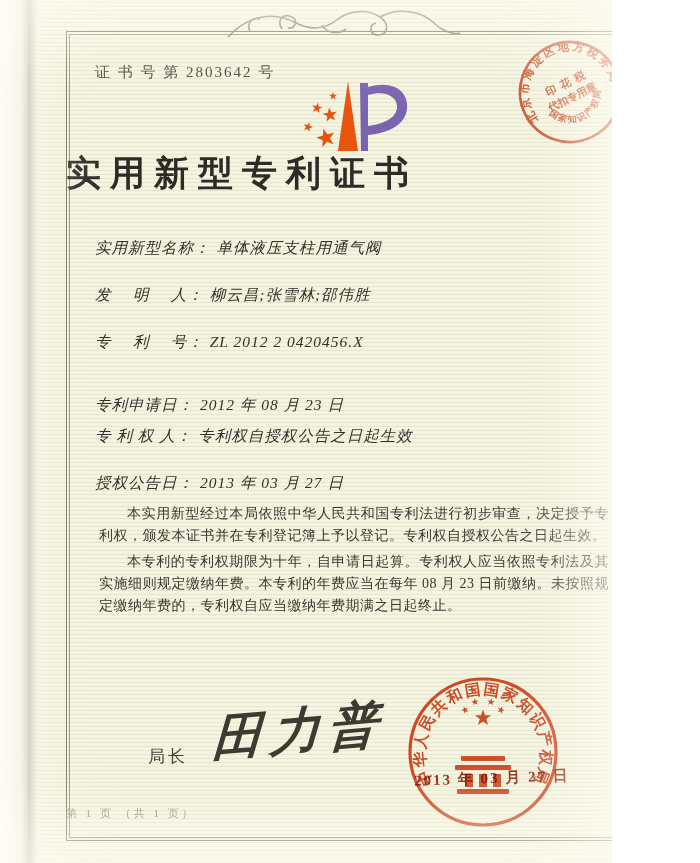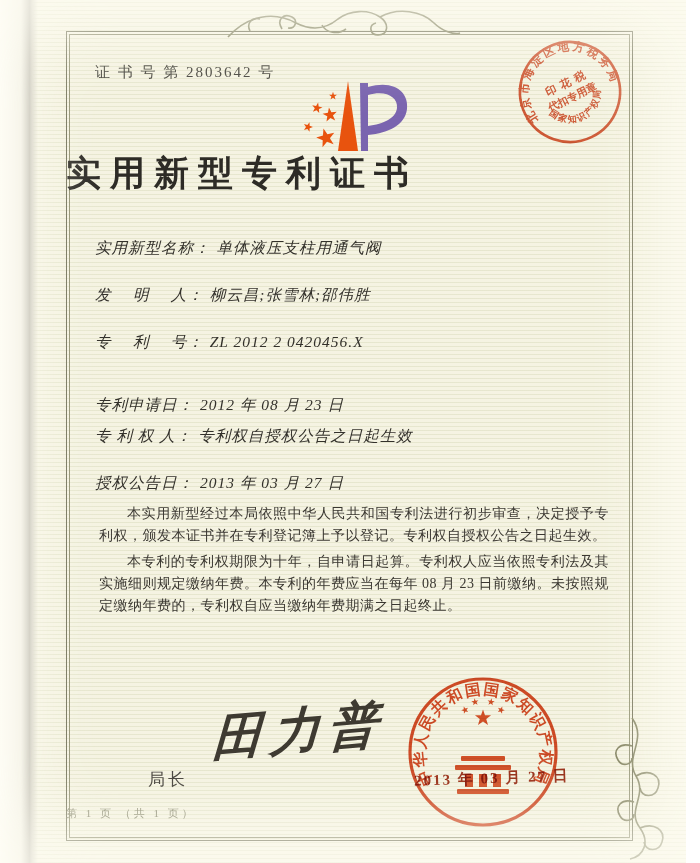--- a/index.html
+++ b/index.html
@@ -1,17 +1,17 @@
 <!DOCTYPE html>
 <html><head>
 <meta charset="utf-8">
 <style>
   html,body{margin:0;padding:0;}
   body{width:700px;height:863px;font-family:"Liberation Serif","DejaVu Serif",serif;}
-  .paper{position:relative;width:686px;height:863px;overflow:hidden;
+  .paper{position:relative;width:612px;height:863px;overflow:hidden;
     background-color:#f5f3e2;
     background-image:repeating-linear-gradient(0deg,
       rgba(173,181,126,0.20) 0px, rgba(173,181,126,0.20) 1px,
       rgba(255,255,255,0.0) 1px, rgba(255,255,255,0.0) 4px);
   }
   .edge-fade{position:absolute;inset:0;pointer-events:none;
     box-shadow:inset 0 0 70px 34px rgba(255,253,244,0.75);}
   .scan-edge{position:absolute;left:0;top:0;bottom:0;width:38px;
     background:linear-gradient(90deg,#fbfaf4 0%,#efede1 55%,#b9b6aa 78%,#cfccbe 84%,rgba(246,243,226,0) 100%);}
   .frame{position:absolute;left:66px;top:31px;width:565px;height:808px;
@@ -30,21 +30,21 @@
   .fields{position:absolute;left:95px;top:238px;width:520px;}
   .field-row{position:absolute;left:0;font-size:15.5px;color:#33312b;white-space:nowrap;font-style:italic;}
   .field-row .lbl{letter-spacing:1px;}
   .field-row .val{margin-left:6px;letter-spacing:1px;}
   .r0{top:0px;} .r1{top:47px;} .r2{top:94px;} .r3{top:141px;margin-top:16px;} .r4{top:188px;} .r5{top:235px;}
 
   .body-text{position:absolute;left:95px;top:499px;width:518px;
     font-size:14px;line-height:22px;color:#3a3731;text-align:justify;}
   .body-text p{margin:4px;text-indent:2em;letter-spacing:0.5px;}
 
-  .director-line{position:absolute;left:148px;top:768px;font-size:17px;color:#44413a;letter-spacing:3px;}
+  .director-line{position:absolute;left:148px;top:745px;font-size:17px;color:#44413a;letter-spacing:3px;}
   .signature{position:absolute;left:212px;top:698px;font-size:50px;color:#3e3a31;
     font-style:italic;font-weight:600;letter-spacing:8px;
     transform:rotate(-5deg) skewX(-8deg);}
 
   .seal{position:absolute;mix-blend-mode:multiply;}
   .seal svg{display:block;width:100%;height:100%;}
   .tax-seal{left:510px;top:32px;width:120px;height:120px;opacity:0.92;transform:rotate(-26deg);}
   .office-seal{left:403px;top:672px;width:160px;height:160px;opacity:0.95;}
   .seal-date{position:absolute;left:414px;top:769px;font-size:15px;font-weight:bold;
     color:rgba(155,39,15,0.95);letter-spacing:2px;transform:rotate(-2deg);mix-blend-mode:multiply;}

